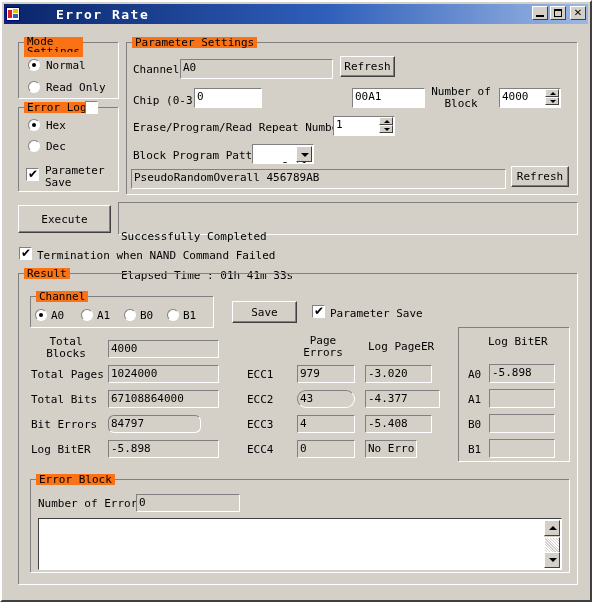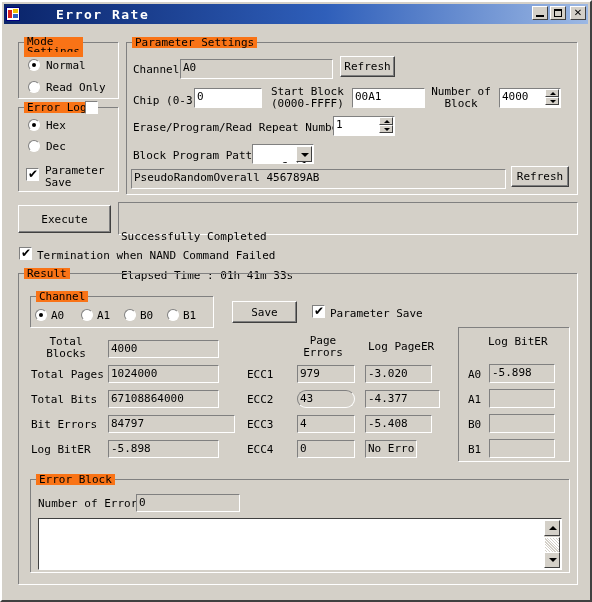--- a/index.html
+++ b/index.html
@@ -170,21 +170,20 @@
   </div>
   <div class="gtitle" style="left:130px;top:35px;">Parameter Settings</div>
 
   <div class="lbl" style="left:131px;top:62px;">Channel</div>
   <div class="field ro" style="left:178px;top:57px;width:153px;height:20px;">A0</div>
   <div class="btn" style="left:338px;top:54px;width:55px;height:21px;">Refresh</div>
 
   <div class="lbl" style="left:131px;top:93px;">Chip (0-3)</div>
   <div class="field" style="left:192px;top:86px;width:68px;height:20px;">0</div>
 
-  <div class="lbl" style="left:269px;top:84px;line-height:12px;">Start Block<br>(0000-FFFF)</div>
   <div class="field" style="left:350px;top:86px;width:73px;height:20px;">00A1</div>
 
   <div class="lbl" style="left:428px;top:84px;line-height:12px;text-align:center;width:62px;">Number of<br>Block</div>
   <div class="field" style="left:497px;top:86px;width:62px;height:20px;">4000</div>
   <div class="spin" style="left:543px;top:87px;height:16px;">
     <div class="sb up">
         <span class="ar"></span>
       </div>
     <div class="sb dn">
         <span class="ar"></span>
@@ -245,21 +244,21 @@
   <div class="lbl" style="left:33px;top:334px;line-height:12px;text-align:center;width:62px;">Total<br>Blocks</div>
   <div class="field ro" style="left:106px;top:338px;width:111px;height:18px;">4000</div>
 
   <div class="lbl" style="left:29px;top:367px;">Total Pages</div>
   <div class="field ro" style="left:106px;top:363px;width:111px;height:18px;">1024000</div>
 
   <div class="lbl" style="left:29px;top:392px;">Total Bits</div>
   <div class="field ro" style="left:106px;top:388px;width:111px;height:18px;">67108864000</div>
 
   <div class="lbl" style="left:29px;top:417px;">Bit Errors</div>
-  <div class="field ro" style="left:106px;top:413px;width:127px;height:18px;">84797</div>
+  <div class="field ro" style="left:106px;top:413px;width:93px;height:18px;border-radius:6px;">84797</div>
 
   <div class="lbl" style="left:29px;top:442px;">Log BitER</div>
   <div class="field ro" style="left:106px;top:438px;width:111px;height:18px;">-5.898</div>
 
   <div class="lbl" style="left:296px;top:333px;line-height:12px;text-align:center;width:50px;">Page<br>Errors</div>
   <div class="lbl" style="left:366px;top:339px;">Log PageER</div>
 
   <div class="lbl" style="left:245px;top:367px;">ECC1</div>
   <div class="field ro" style="left:295px;top:363px;width:58px;height:18px;">979</div>
   <div class="field ro" style="left:363px;top:363px;width:67px;height:18px;">-3.020</div>

